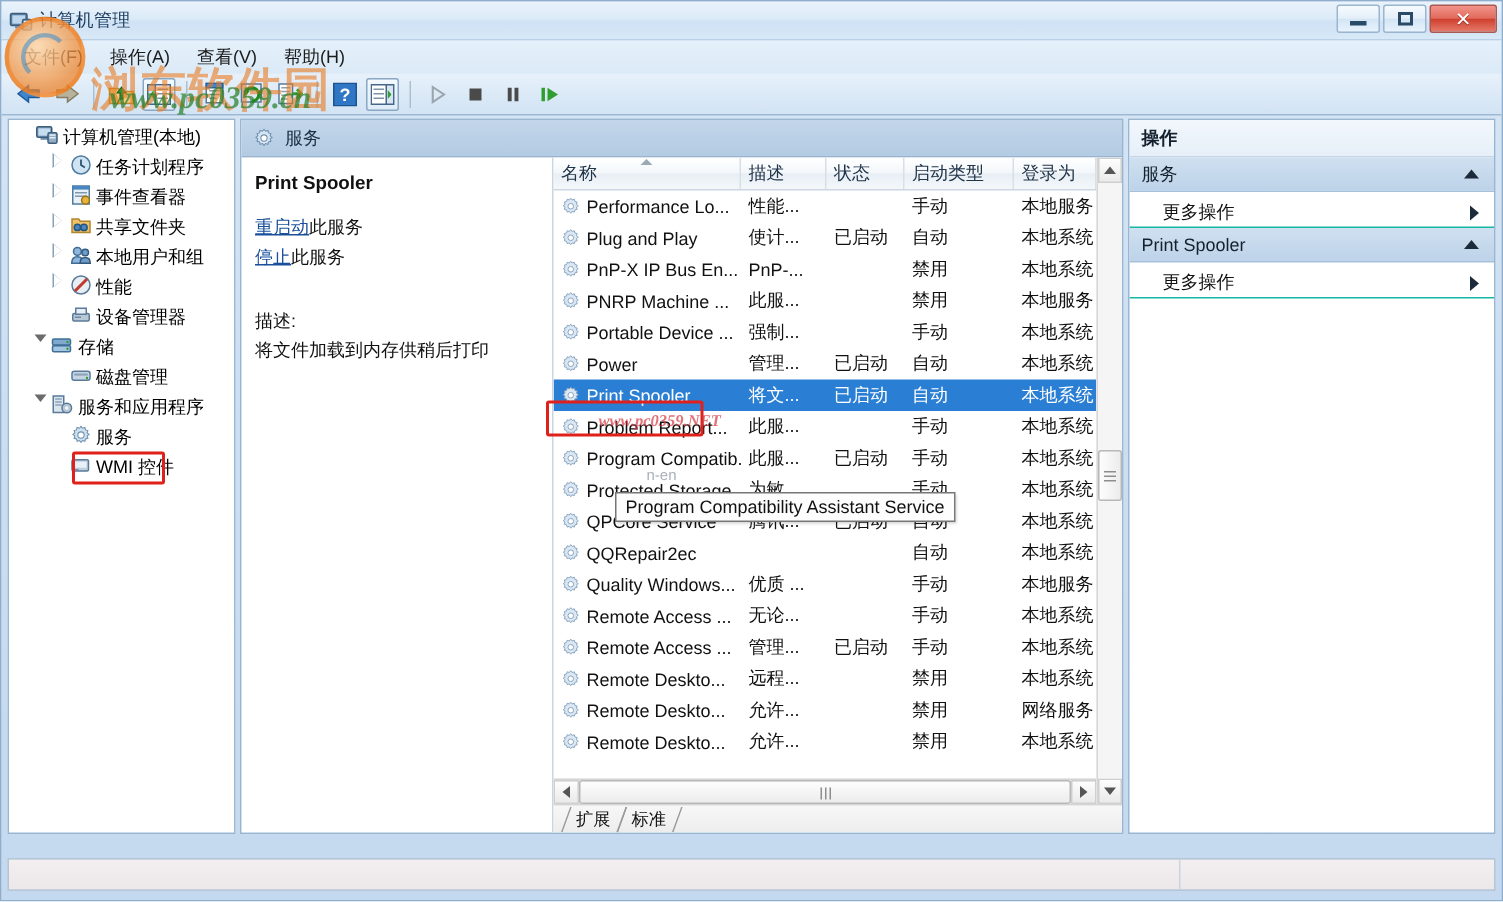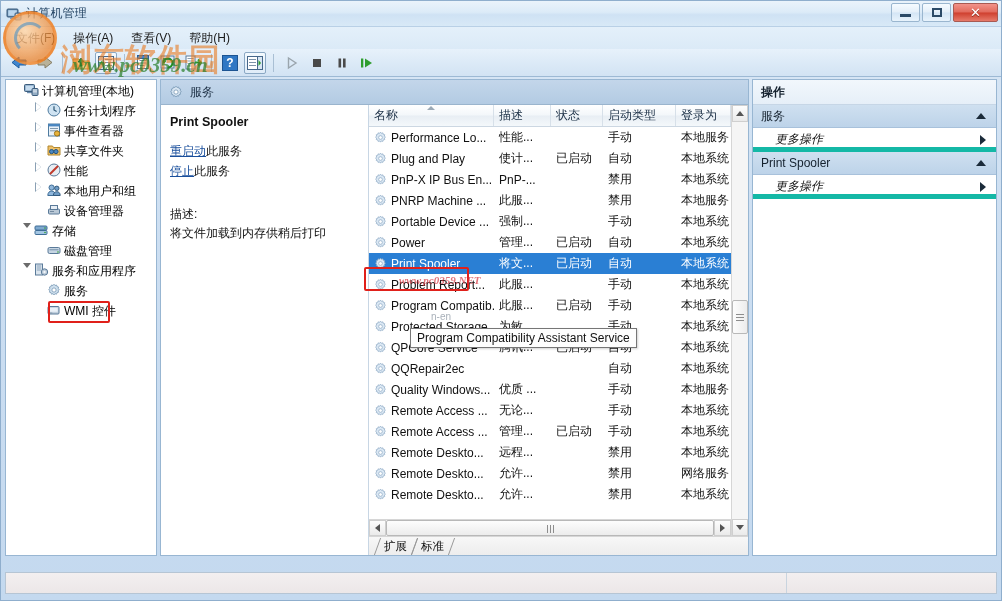--- a/index.html
+++ b/index.html
@@ -322,22 +322,21 @@
     border-bottom: 1px solid #a8c1db;
     display:flex;align-items:center; justify-content: space-between;
     padding: 0 10px 0 8px;
     font-size: 12px; color:#14212e; cursor: default;
   }
   .act-item {
     height: 24px; flex:0 0 24px;
     display:flex;align-items:center; justify-content: space-between;
     padding: 4px 10px 0 22px;
     font-size: 12px; color:#111; cursor: default;
-    border-bottom: 5px solid #14b8a6;
-    font-style: italic;
+    border-bottom: 1px solid #14b8a6;
   }
   .caret-up { width:0;height:0;border-left:5px solid transparent;border-right:5px solid transparent;border-bottom:6px solid #1b2b3a; }
   .caret-rt { width:0;height:0;border-top:5px solid transparent;border-bottom:5px solid transparent;border-left:6px solid #1b2b3a; }
 
   
   #statusbar {
     position:absolute; left: 4px; right: 4px; bottom: 6px; height: 22px;
     background: linear-gradient(180deg,#f3eff0 0%, #ece7e8 100%);
     border: 1px solid #b6c5d4;
     display:flex; align-items:center;
@@ -594,40 +593,40 @@
         </span>
         <span class="tlabel">共享文件夹</span>
       </div>
 
       <div class="tnode" style="padding-left:24px">
         <span class="t-exp">
             <i class="tri hollow"></i>
           </span>
         <span class="ticon">
           <svg width="14" height="14" viewBox="0 0 14 14">
-              <circle cx="7" cy="7" r="6" fill="#e7edf3" stroke="#5a7a99"></circle>
-              <path d="M3 11 L11 3" stroke="#c0392b" stroke-width="2"></path>
+              <circle cx="4.6" cy="4.6" r="2.6" fill="#8fb6db" stroke="#3f6d96"></circle>
+              <path d="M0.8 12.5 c0-3 1.7-4.4 3.8-4.4 s3.8 1.4 3.8 4.4 z" fill="#8fb6db" stroke="#3f6d96"></path>
+              <circle cx="9.8" cy="5.3" r="2.2" fill="#6f9cc6" stroke="#32597d"></circle>
+              <path d="M6.4 12.5 c0-2.6 1.5-3.8 3.4-3.8 s3.4 1.2 3.4 3.8 z" fill="#6f9cc6" stroke="#32597d"></path>
             </svg>
         </span>
-        <span class="tlabel">性能</span>
+        <span class="tlabel">本地用户和组</span>
       </div>
 
       <div class="tnode" style="padding-left:24px">
         <span class="t-exp">
             <i class="tri hollow"></i>
           </span>
         <span class="ticon">
           <svg width="14" height="14" viewBox="0 0 14 14">
-              <circle cx="4.6" cy="4.6" r="2.6" fill="#8fb6db" stroke="#3f6d96"></circle>
-              <path d="M0.8 12.5 c0-3 1.7-4.4 3.8-4.4 s3.8 1.4 3.8 4.4 z" fill="#8fb6db" stroke="#3f6d96"></path>
-              <circle cx="9.8" cy="5.3" r="2.2" fill="#6f9cc6" stroke="#32597d"></circle>
-              <path d="M6.4 12.5 c0-2.6 1.5-3.8 3.4-3.8 s3.4 1.2 3.4 3.8 z" fill="#6f9cc6" stroke="#32597d"></path>
+              <circle cx="7" cy="7" r="6" fill="#e7edf3" stroke="#5a7a99"></circle>
+              <path d="M3 11 L11 3" stroke="#c0392b" stroke-width="2"></path>
             </svg>
         </span>
-        <span class="tlabel">本地用户和组</span>
+        <span class="tlabel">性能</span>
       </div>
 
       <div class="tnode" style="padding-left:24px">
         <span class="t-exp"></span>
         <span class="ticon">
           <svg width="14" height="14" viewBox="0 0 14 14">
               <rect x="1.5" y="6" width="11" height="5" rx="1" fill="#b9c8d6" stroke="#5a7a99"></rect>
               <rect x="3.5" y="2.5" width="7" height="4" fill="#e7eef5" stroke="#5a7a99"></rect>
               <rect x="3" y="8" width="4" height="1" fill="#738aa0"></rect>
             </svg>

